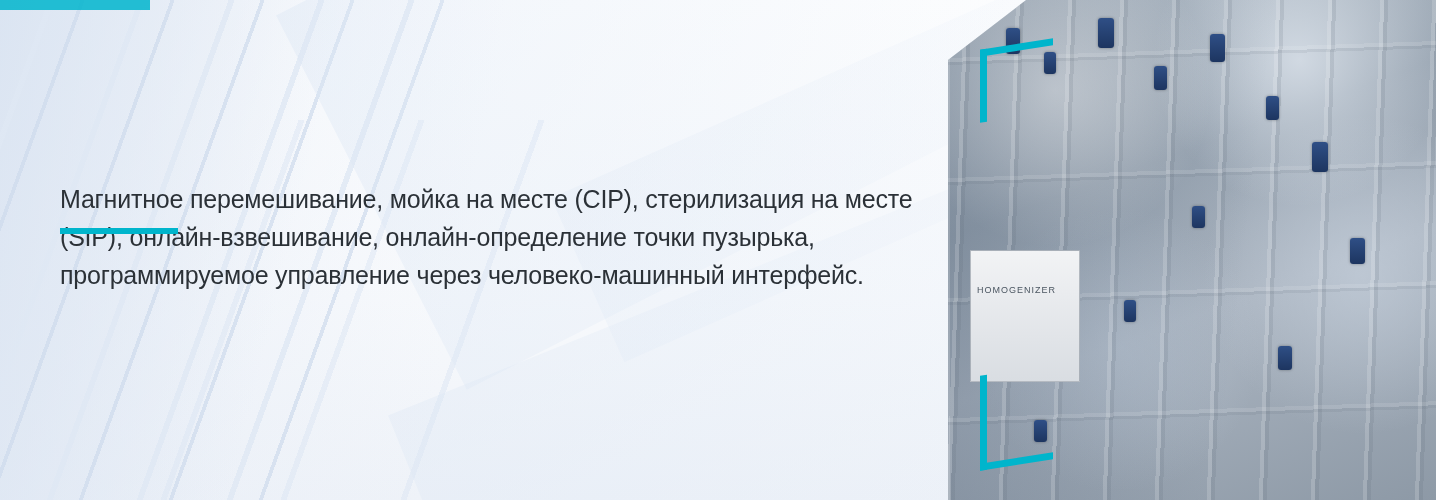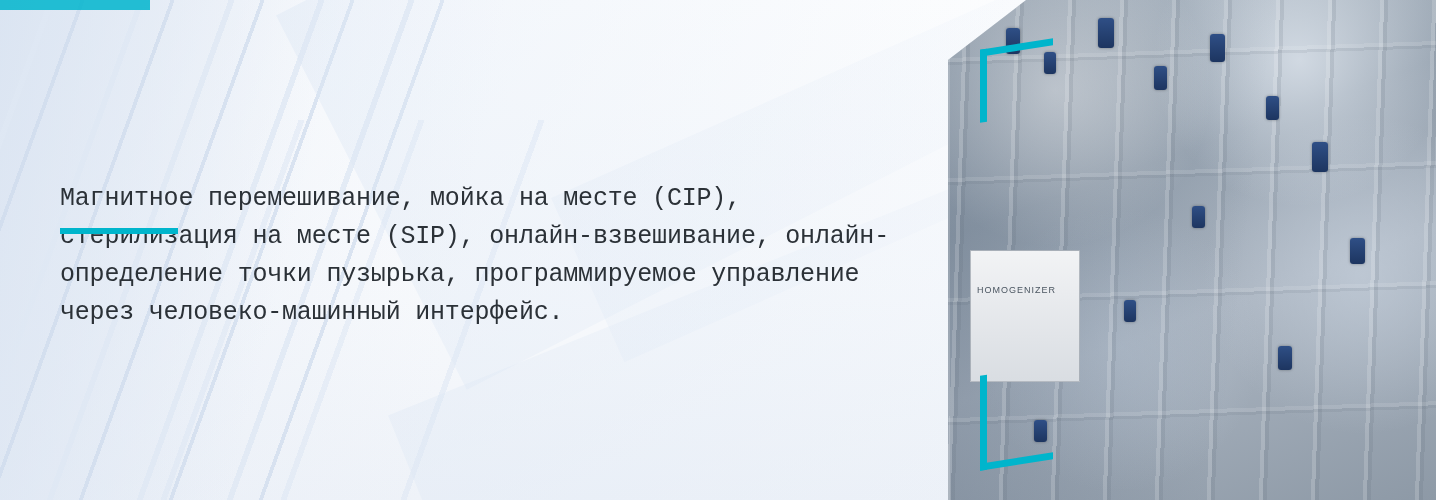--- a/index.html
+++ b/index.html
@@ -219,21 +219,21 @@
     max-width: 660px;
   }
   .title-underline {
     position: absolute;
     left: 0; top: 124px;
     width: 118px; height: 6px;
     background: #00b5cc;
   }
   .subtitle {
     margin: 76px 0 9px 0;
-    font-family: Liberation Mono, monospace;
+    font-family: Liberation Sans, sans-serif;
     font-size: 25px;
     line-height: 1.52;
     color: #2b3137;
     max-width: 860px;
     letter-spacing: -0.2px;
   }
 </style>
 </head>
 <body>
 

